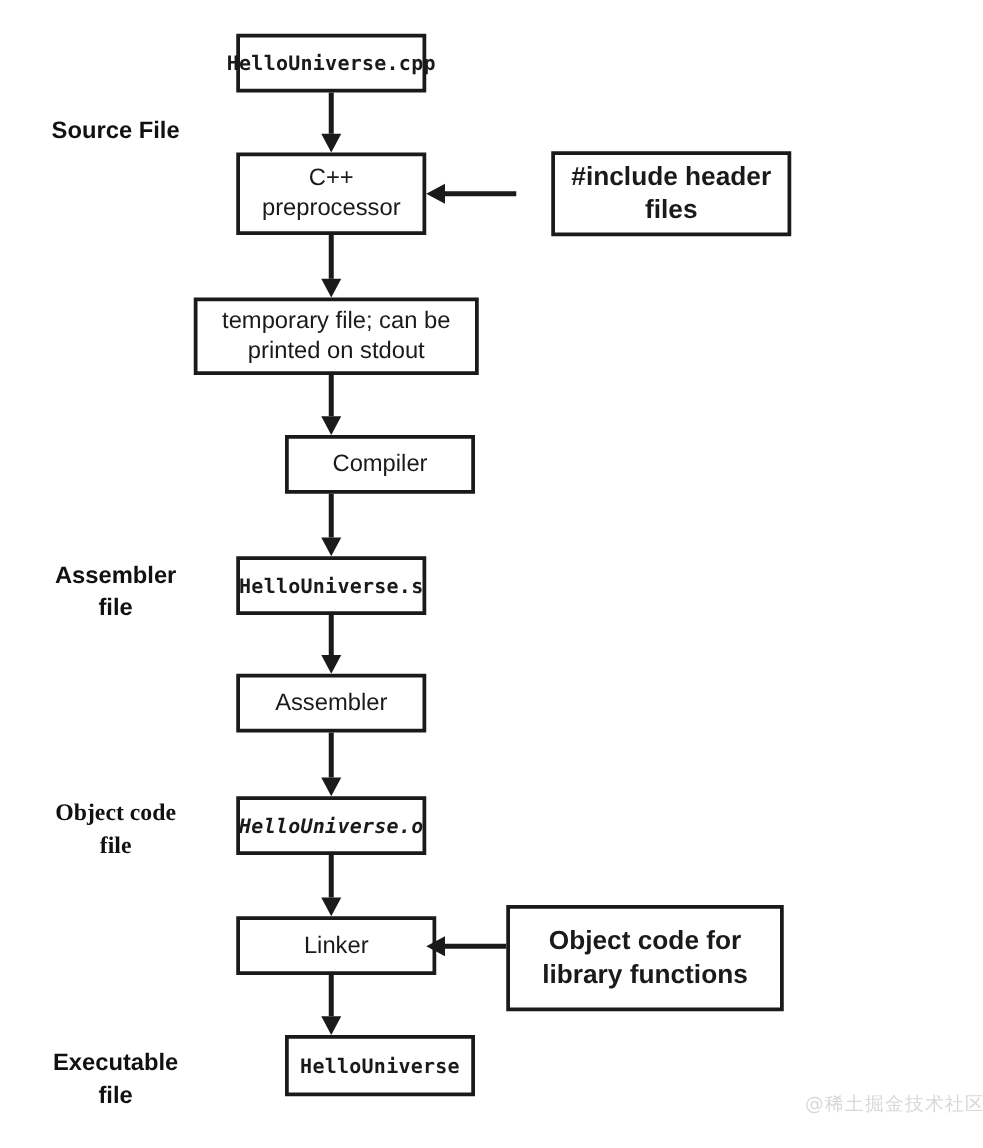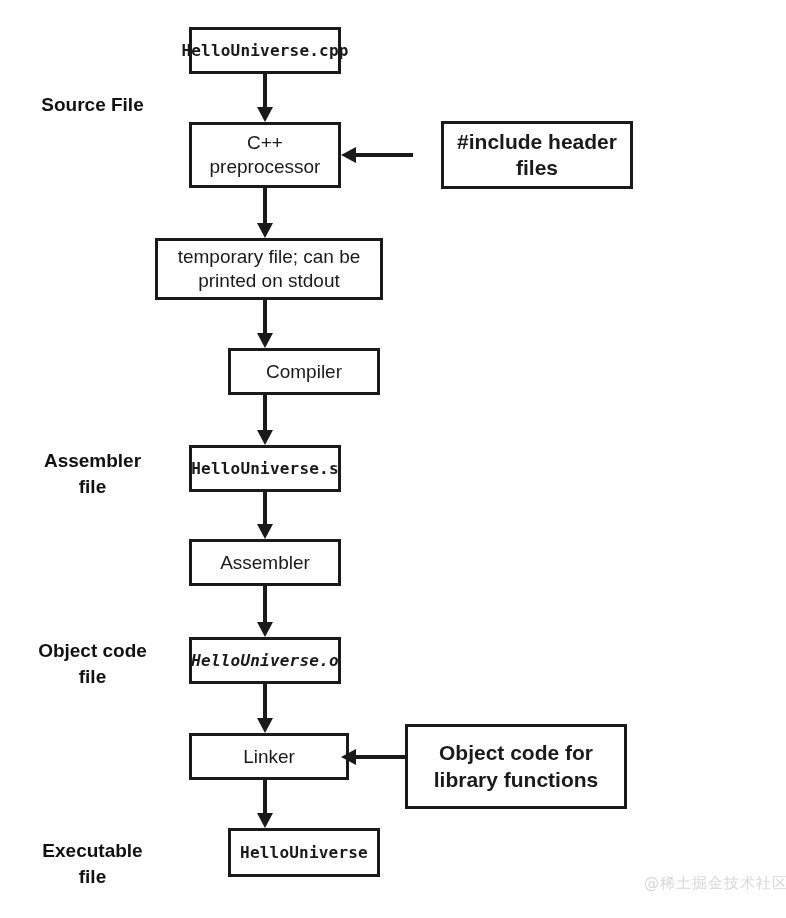--- a/index.html
+++ b/index.html
@@ -110,21 +110,21 @@
 </head>
 <body>
 
 <div id="canvas">
 
   <div class="stage-label" style="left:20px; top:92px; width:145px;">Source File</div>
 
   <div class="stage-label" style="left:20px; top:448px; width:145px;">Assembler
 file</div>
 
-  <div class="stage-label" style="left:20px; top:638px; width:145px;">Object code
+  <div class="stage-label" style="left:20px; top:638px; width:145px;font-family:Liberation Serif, serif;">Object code
 file</div>
 
   <div class="stage-label" style="left:20px; top:838px; width:145px;">Executable
 file</div>
 
   <div class="box mono" style="left:189px; top:27px; width:152px; height:47px;">HelloUniverse.cpp</div>
 
   <div class="v-arrow" style="left:257px; top:74px; height:48px;">
     <div class="shaft" style="height:33px;"></div>
     <div class="head"></div>

